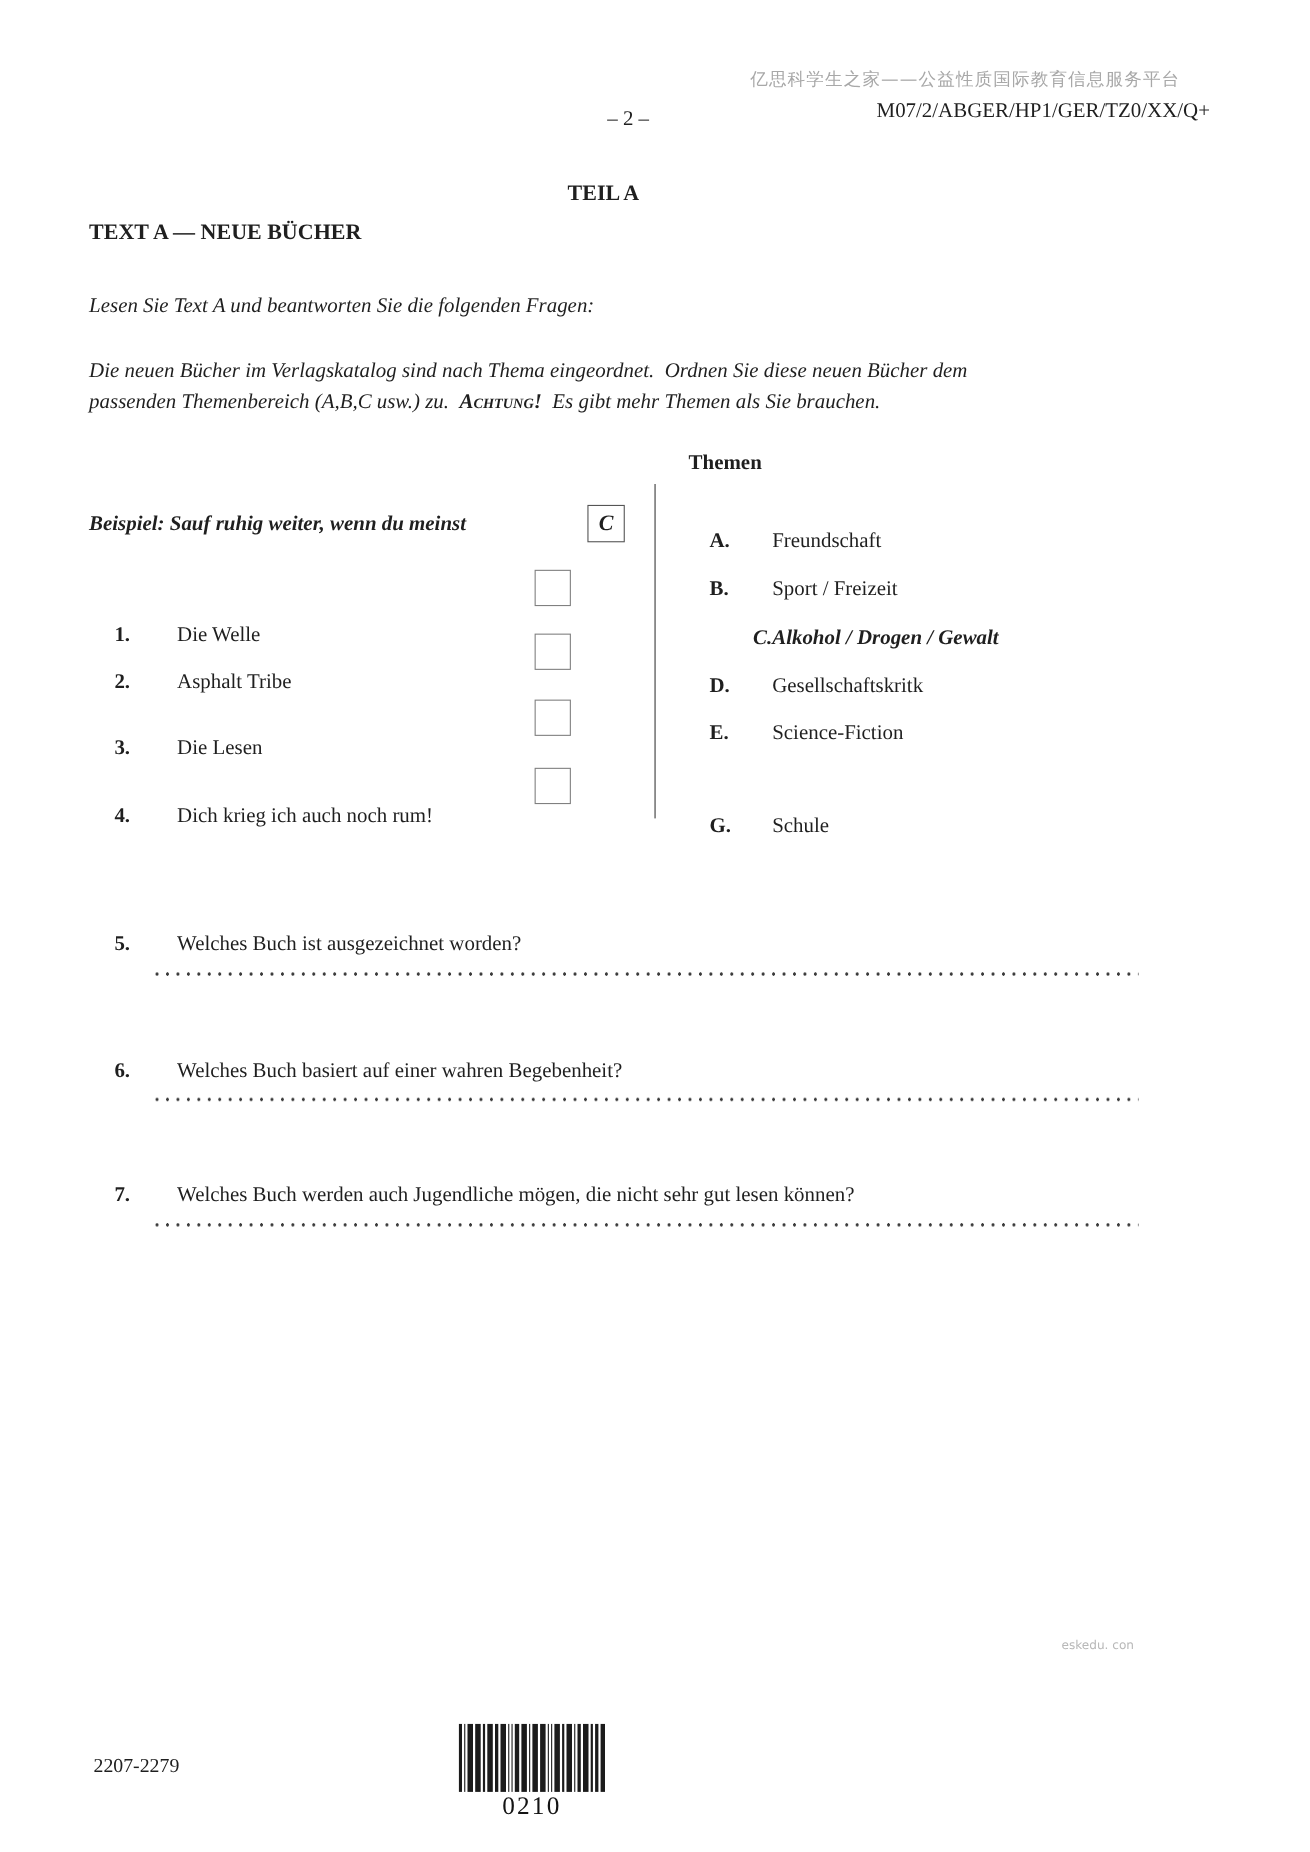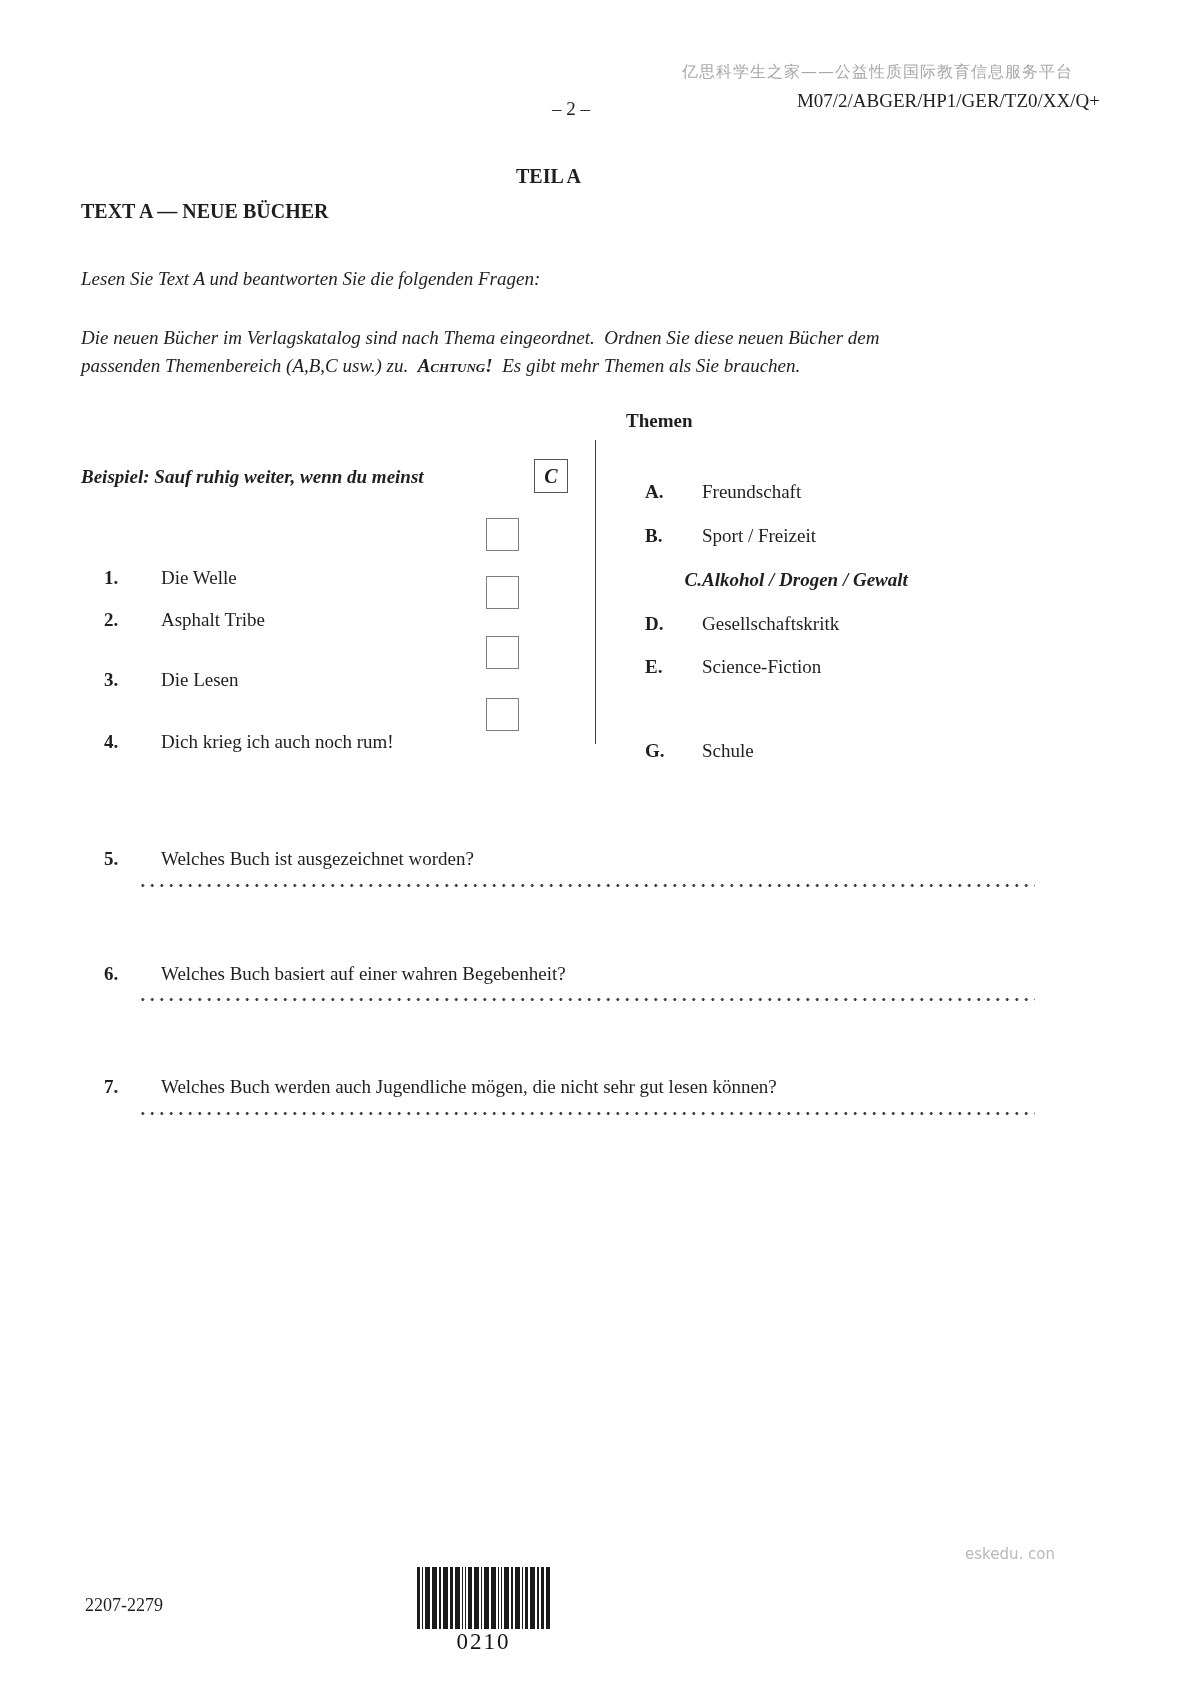--- a/index.html
+++ b/index.html
@@ -154,15 +154,15 @@
         <rect x="108" y="0" width="3" height="62"></rect>
         <rect x="113" y="0" width="5" height="62"></rect>
         <rect x="120" y="0" width="2" height="62"></rect>
         <rect x="124" y="0" width="3" height="62"></rect>
         <rect x="129" y="0" width="4" height="62"></rect>
       </g>
     </svg>
   </div>
   <div class="barcode-digits">0210</div>
 
-  <div class="abs sans" style="left:965px;top:1533px;font-size:15px;color:#b8b8b8;">eskedu. con</div>
+  <div class="abs sans" style="left:965px;top:1477px;font-size:11px;color:#b8b8b8;">eskedu. con</div>
 
 </div>
 
 </body></html>

